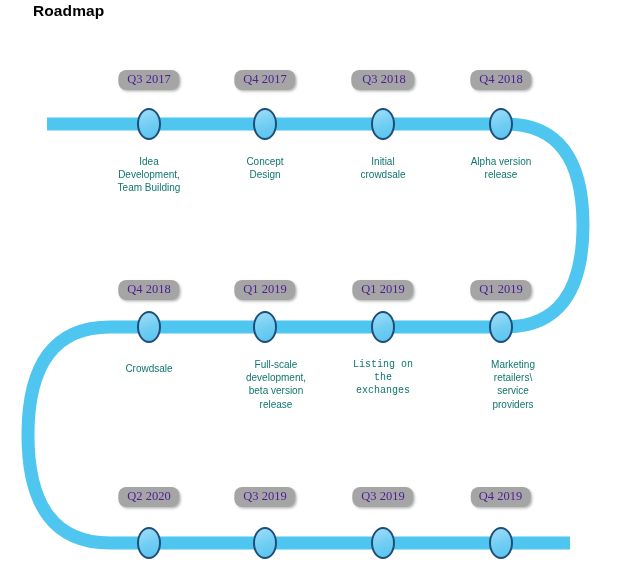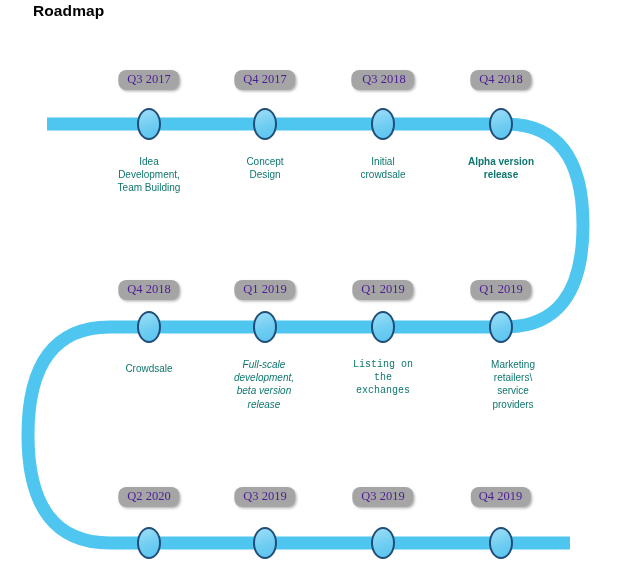--- a/index.html
+++ b/index.html
@@ -105,34 +105,34 @@
   <div class="milestone">
     <div class="milestone-badge" style="left:383px; top:70px;padding-left:11px;">Q3 2018</div>
     <div class="milestone-marker" style="left:383px; top:124px;"></div>
     <div class="milestone-caption" style="left:383px; top:155px; width:130px;">Initial
 crowdsale</div>
   </div>
 
   <div class="milestone">
     <div class="milestone-badge" style="left:501px; top:70px;">Q4 2018</div>
     <div class="milestone-marker" style="left:501px; top:124px;"></div>
-    <div class="milestone-caption" style="left:501px; top:155px; width:140px;font-weight:bold;">Alpha version
+    <div class="milestone-caption" style="left:501px; top:155px; width:140px;">Alpha version
 release</div>
   </div>
 
   <div class="milestone">
     <div class="milestone-badge" style="left:149px; top:280px;">Q4 2018</div>
     <div class="milestone-marker" style="left:149px; top:327px;"></div>
     <div class="milestone-caption" style="left:149px; top:362px; width:140px;">Crowdsale</div>
   </div>
 
   <div class="milestone">
     <div class="milestone-badge" style="left:265px; top:280px;">Q1 2019</div>
     <div class="milestone-marker" style="left:265px; top:327px;"></div>
-    <div class="milestone-caption" style="left:264px; top:358px; width:135px;font-style:italic;">Full-scale
+    <div class="milestone-caption" style="left:276px; top:358px; width:135px;">Full-scale
 development,
 beta version
 release</div>
   </div>
 
   <div class="milestone">
     <div class="milestone-badge" style="left:383px; top:280px;">Q1 2019</div>
     <div class="milestone-marker" style="left:383px; top:327px;"></div>
     <div class="milestone-caption" style="left:383px; top:358px; width:110px;font-family:Liberation Mono, monospace;">Listing on
 the

